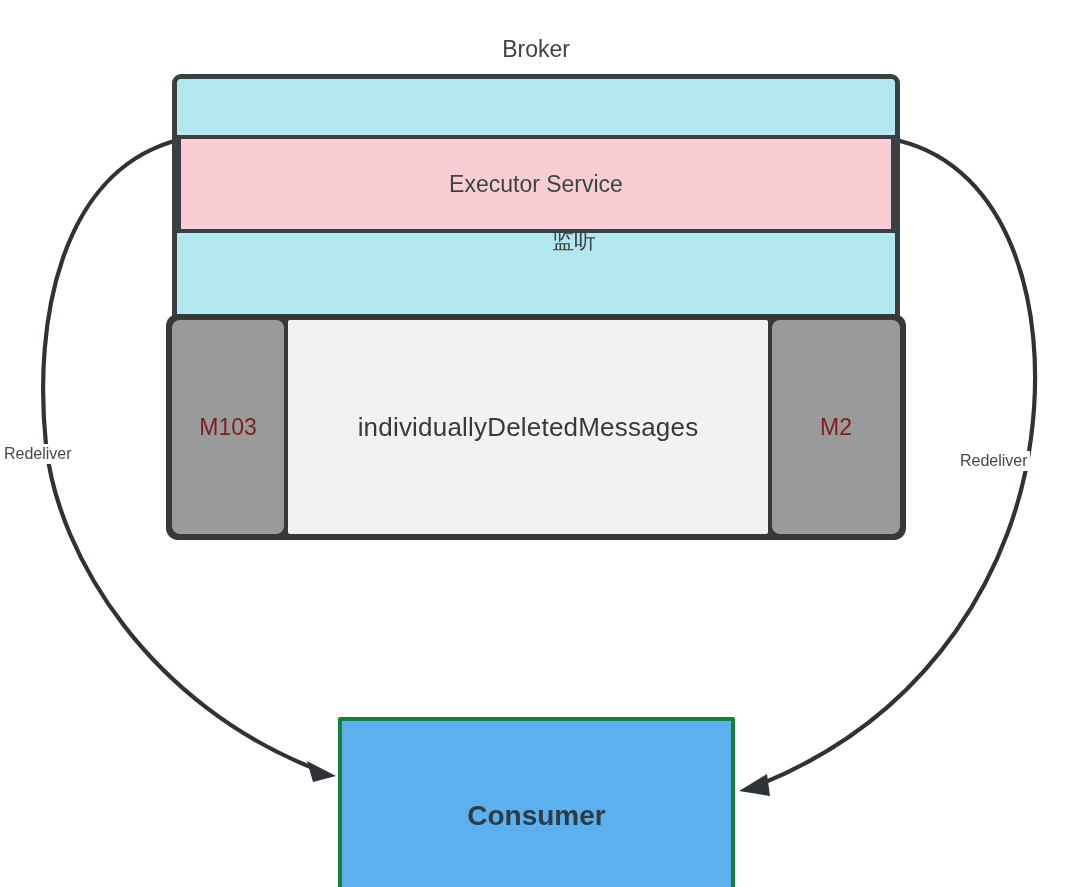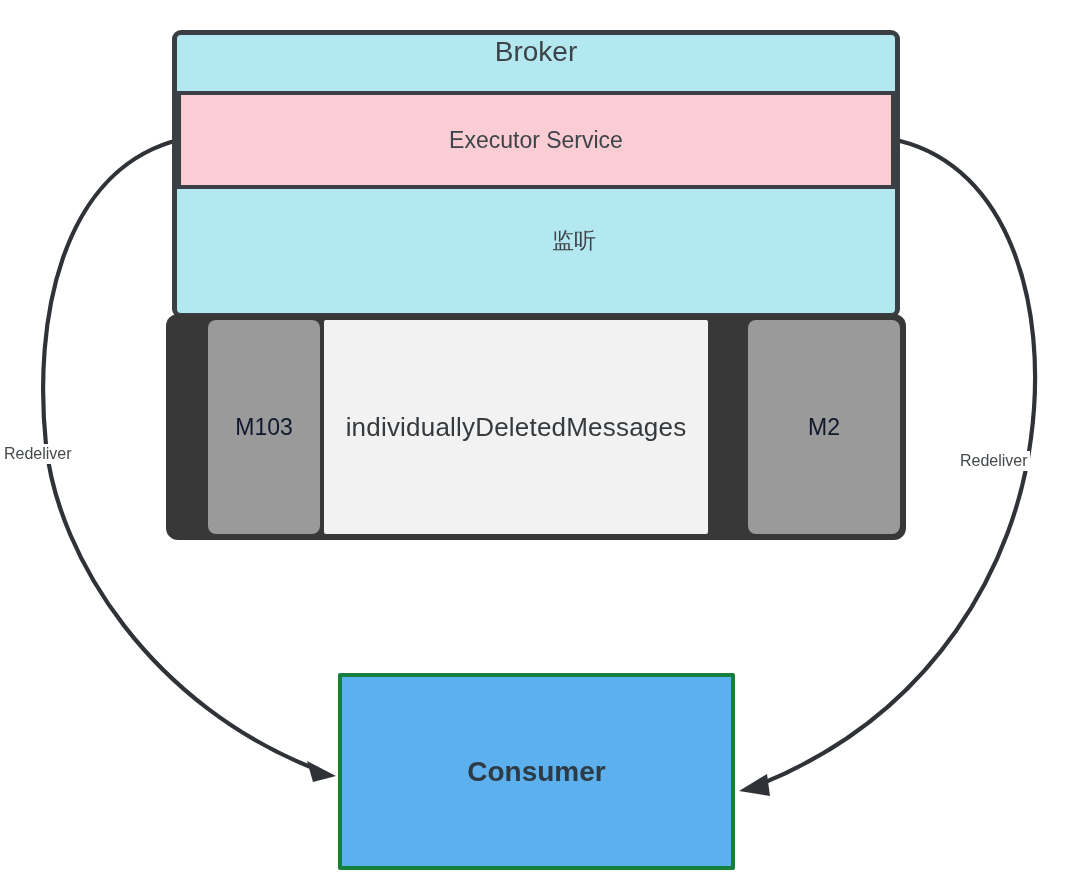--- a/index.html
+++ b/index.html
@@ -28,32 +28,32 @@
   .curves{
     position:absolute;left:0;top:0;width:1080px;height:887px;
     z-index:1;
   }
   .curves path.link{
     fill:none;stroke:var(--arrow-color);stroke-width:4.2;stroke-linecap:round;
   }
   .curves polygon.head{fill:var(--arrow-color);}
   .curves line.down{stroke:var(--arrow-color);stroke-width:4.6;}
 
-  .box{position:absolute;display:flex;align-items:center;justify-content:center;}
+  .box{position:absolute;display:flex;align-items:center;justify-content:center;margin-top:44px;}
 
   .broker{
     left:172px;top:30px;width:728px;height:288px;
     background:var(--broker-fill);
     border:5px solid var(--border-dark);
     border-radius:9px;
     z-index:2;
   }
   .broker-label{
     position:absolute;left:172px;top:36px;width:728px;
-    text-align:center;font-size:28px;color:var(--text-dark);
+    text-align:center;font-size:23px;color:var(--text-dark);
     z-index:3;
   }
   .executor{
     left:177px;top:91px;width:718px;height:98px;
     background:var(--executor-fill);
     border:4px solid var(--border-dark);
     font-size:23px;
     z-index:3;
   }
   .listen-label{
@@ -65,24 +65,24 @@
     position:absolute;left:166px;top:314px;width:740px;height:226px;
     background:var(--queue-frame);
     border-radius:12px;
     display:flex;gap:4px;padding:6px;
     z-index:4;
   }
   .queue-cell{
     background:var(--queue-cell);
     border-radius:8px;
     display:flex;align-items:center;justify-content:center;
-    font-size:23px;color:#0f172a;margin-left:36px;
+    font-size:23px;color:#7f1d1d;
   }
   .cell-left{width:112px;}
-  .cell-right{width:152px;align-items:center;}
+  .cell-right{width:128px;align-items:center;}
   .queue-track{
     flex:1;background:var(--queue-track);
     border-radius:2px;
     display:flex;align-items:center;justify-content:center;
     font-size:26px;color:#353a3e;letter-spacing:.2px;text-align:center;
   }
   .consumer{
     left:338px;top:673px;width:397px;height:197px;
     background:var(--consumer-fill);
     border:4px solid #15803d;

